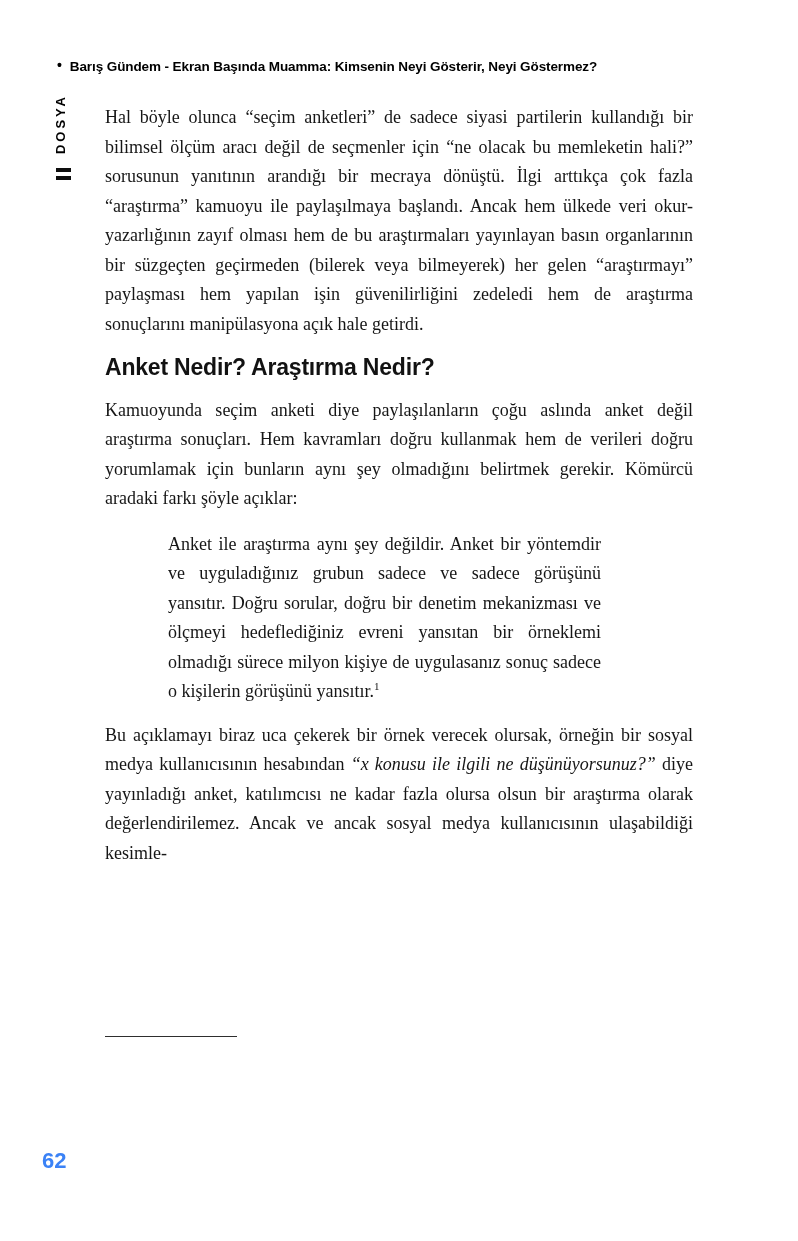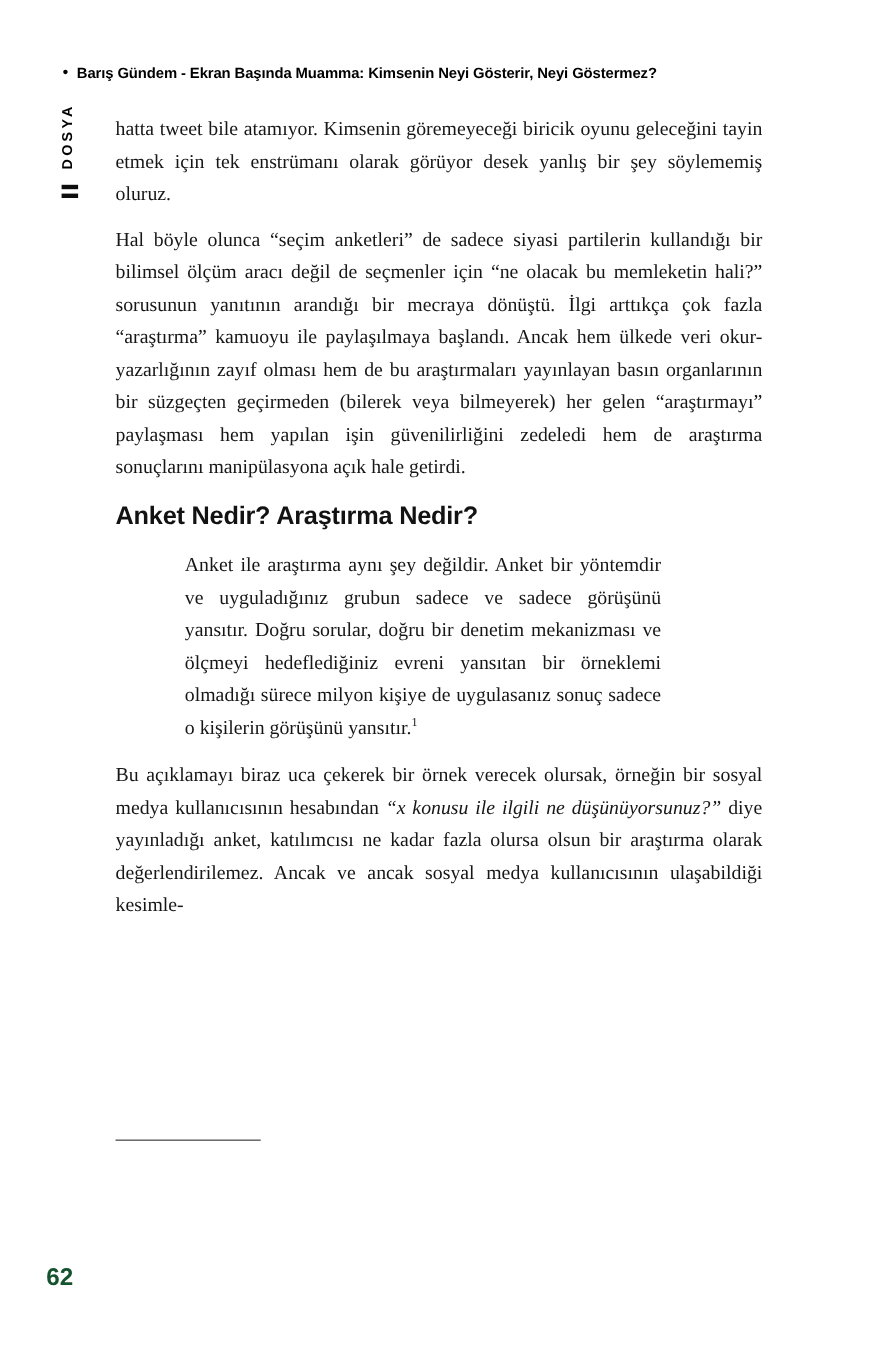--- a/index.html
+++ b/index.html
@@ -67,21 +67,21 @@
     text-align:left;
   }
   .fn-rule { width:132px; border-top:1.5px solid #2e2e2e; margin-bottom:8px; }
   .fn-marker { margin-right:13px; }
   .fn-url { overflow-wrap:anywhere; word-break:break-all; }
 
   
   .page-number {
     position:absolute; left:42px; top:1148px;
     font-family:"Liberation Sans", sans-serif;
-    font-weight:700; font-size:22px; color:#14532d;
+    font-weight:700; font-size:22px; color:#3b82f6;
   }
 </style>
 </head>
 <body>
 
 <div class="page">
 
   <div class="runhead">
     <span class="bullet">•</span><span class="author">Barış Gündem</span><span class="sep"> - </span><span class="title">Ekran Başında Muamma: Kimsenin Neyi Gösterir, Neyi Göstermez?</span>
   </div>
@@ -89,26 +89,26 @@
   <div class="side-tag">
     <div class="vtext">DOSYA</div>
   </div>
   <div class="side-bars">
     <div class="bar"></div>
     <div class="bar"></div>
   </div>
 
   <div class="content">
 
-    <p class="para">hatta tweet bile atamıyor. Kimsenin göremeyeceği biricik oyunu geleceğini tayin etmek için tek enstrümanı olarak görüyor desek yanlış bir şey söylememiş oluruz.</p>
 
     <p class="para">Hal böyle olunca “seçim anketleri” de sadece siyasi partilerin kullandığı bir bilimsel ölçüm aracı değil de seçmenler için “ne olacak bu memleketin hali?” sorusunun yanıtının arandığı bir mecraya dönüştü. İlgi arttıkça çok fazla “araştırma” kamuoyu ile paylaşılmaya başlandı. Ancak hem ülkede veri okur-yazarlığının zayıf olması hem de bu araştırmaları yayınlayan basın organlarının bir süzgeçten geçirmeden (bilerek veya bilmeyerek) her gelen “araştırmayı” paylaşması hem yapılan işin güvenilirliğini zedeledi hem de araştırma sonuçlarını manipülasyona açık hale getirdi.</p>
 
     <h2 class="section-heading">Anket Nedir? Araştırma Nedir?</h2>
 
+    <p class="para">Kamuoyunda seçim anketi diye paylaşılanların çoğu aslında anket değil araştırma sonuçları. Hem kavramları doğru kullanmak hem de verileri doğru yorumlamak için bunların aynı şey olmadığını belirtmek gerekir. Kömürcü aradaki farkı şöyle açıklar:</p>
 
     <div class="blockquote"><span>Anket ile araştırma aynı şey değildir. Anket bir yöntemdir ve uyguladığınız grubun sadece ve sadece görüşünü yansıtır. Doğru sorular, doğru bir denetim mekanizması ve ölçmeyi hedeflediğiniz evreni yansıtan bir örneklemi olmadığı sürece milyon kişiye de uygulasanız sonuç sadece o kişilerin görüşünü yansıtır.</span><sup class="fn-ref">1</sup></div>
 
     <p class="para"><span>Bu açıklamayı biraz uca çekerek bir örnek verecek olursak, örneğin bir sosyal medya kullanıcısının hesabından </span><span class="italic">“x konusu ile ilgili ne düşünüyorsunuz?”</span><span> diye yayınladığı anket, katılımcısı ne kadar fazla olursa olsun bir araştırma olarak değerlendirilemez. Ancak ve ancak sosyal medya kullanıcısının ulaşabildiği kesimle-</span></p>
 
   </div>
 
   <div class="footnotes">
     <div class="fn-rule"></div>
   </div>

